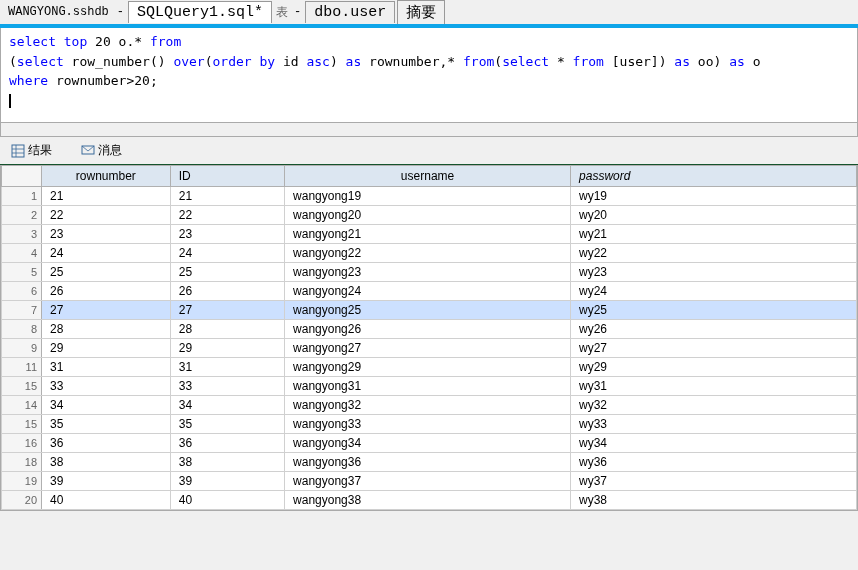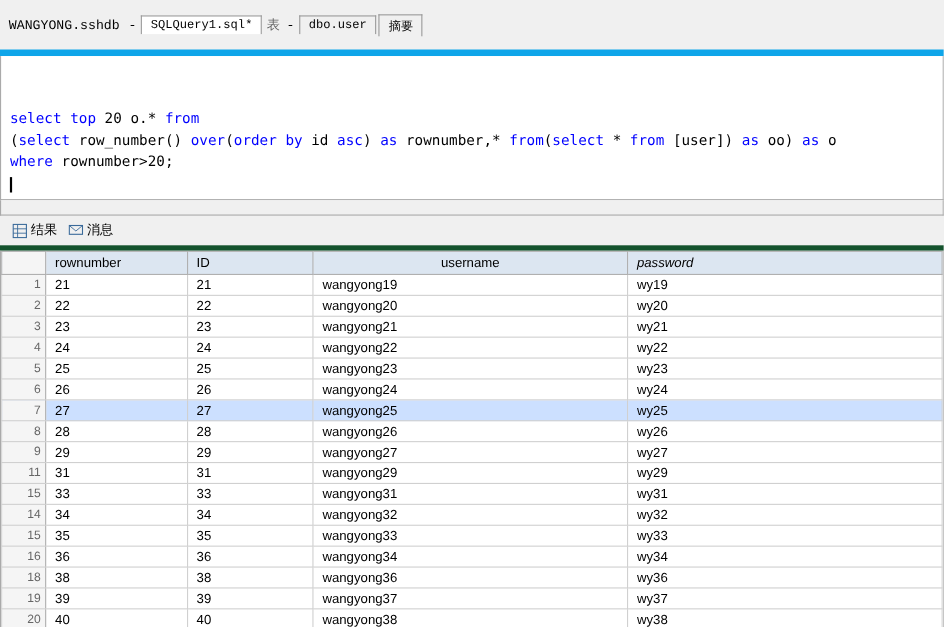--- a/index.html
+++ b/index.html
@@ -1,32 +1,32 @@
 <!DOCTYPE html>
 <html><head>
   <meta charset="utf-8">
   <style>
     * { box-sizing: border-box; margin: 0; padding: 0; }
     body { font-family: 'Courier New', Consolas, monospace; font-size: 13px; background: #f0f0f0; }
 
     
     .title-bar {
       background: #f0f0f0;
-      border-bottom: 6px solid #0ea5e9;
+      border-bottom: 4px solid #0ea5e9;
       display: flex;
       align-items: center;
-      padding: 12px 4px;
+      padding: 0 4px;
       gap: 0;
     }
     .tab-item {
       background: #f0f0f0;
       border: 1px solid #999;
       border-bottom: none;
       padding: 2px 8px;
-      font-size: 11px;
+      font-size: 15px;
       cursor: pointer;
       margin-right: 2px;
     }
     .tab-item.active {
       background: #fff;
       font-weight: normal;
     }
     .title-text {
       font-size: 12px;
       color: #000;
@@ -48,21 +48,20 @@
       font-size: 13px;
       line-height: 1.5;
       min-height: 95px;
       position: relative;
       overflow: hidden;
     }
     .sql-editor pre {
       white-space: pre-wrap;
       word-wrap: break-word;
       color: #000;
-      margin-top: 44px;
     }
     .sql-keyword { color: #00f; }
     .cursor-line {
       display: block;
     }
     .cursor {
       display: inline-block;
       width: 2px;
       height: 14px;
       background: #000;
@@ -76,25 +75,25 @@
       background: #f0f0f0;
       border: 1px solid #aaa;
       border-top: none;
       height: 14px;
       position: relative;
     }
 
     
     .toolbar {
       background: #f0f0f0;
-      border-bottom: 5px solid #14532d;
+      border-bottom: 1px solid #14532d;
       padding: 3px 6px;
       display: flex;
       align-items: center;
-      gap: 0;
+      gap: 19px;
     }
     .toolbar-btn {
       display: flex;
       align-items: center;
       gap: 3px;
       font-size: 12px;
       cursor: pointer;
       padding: 1px 4px;
       border: 1px solid transparent;
       background: none;
@@ -146,21 +145,21 @@
     }
     .row-num {
       background: #f5f5f5;
       color: #666;
       text-align: right;
       width: 28px;
       border-right: 1px solid #b0b0b0;
       font-size: 11px;
       padding: 2px 4px;
     }
-    .col-rownumber { width: 90px; }
+    .col-rownumber { width: 90px; text-align: center; }
     .col-id { width: 80px; }
     .col-username { width: 200px; text-align: center; }
     .col-password { width: 200px; font-style: italic; }
 
     .main-wrapper {
       width: 858px;
       min-height: 570px;
       background: #f0f0f0;
     }
   </style>

